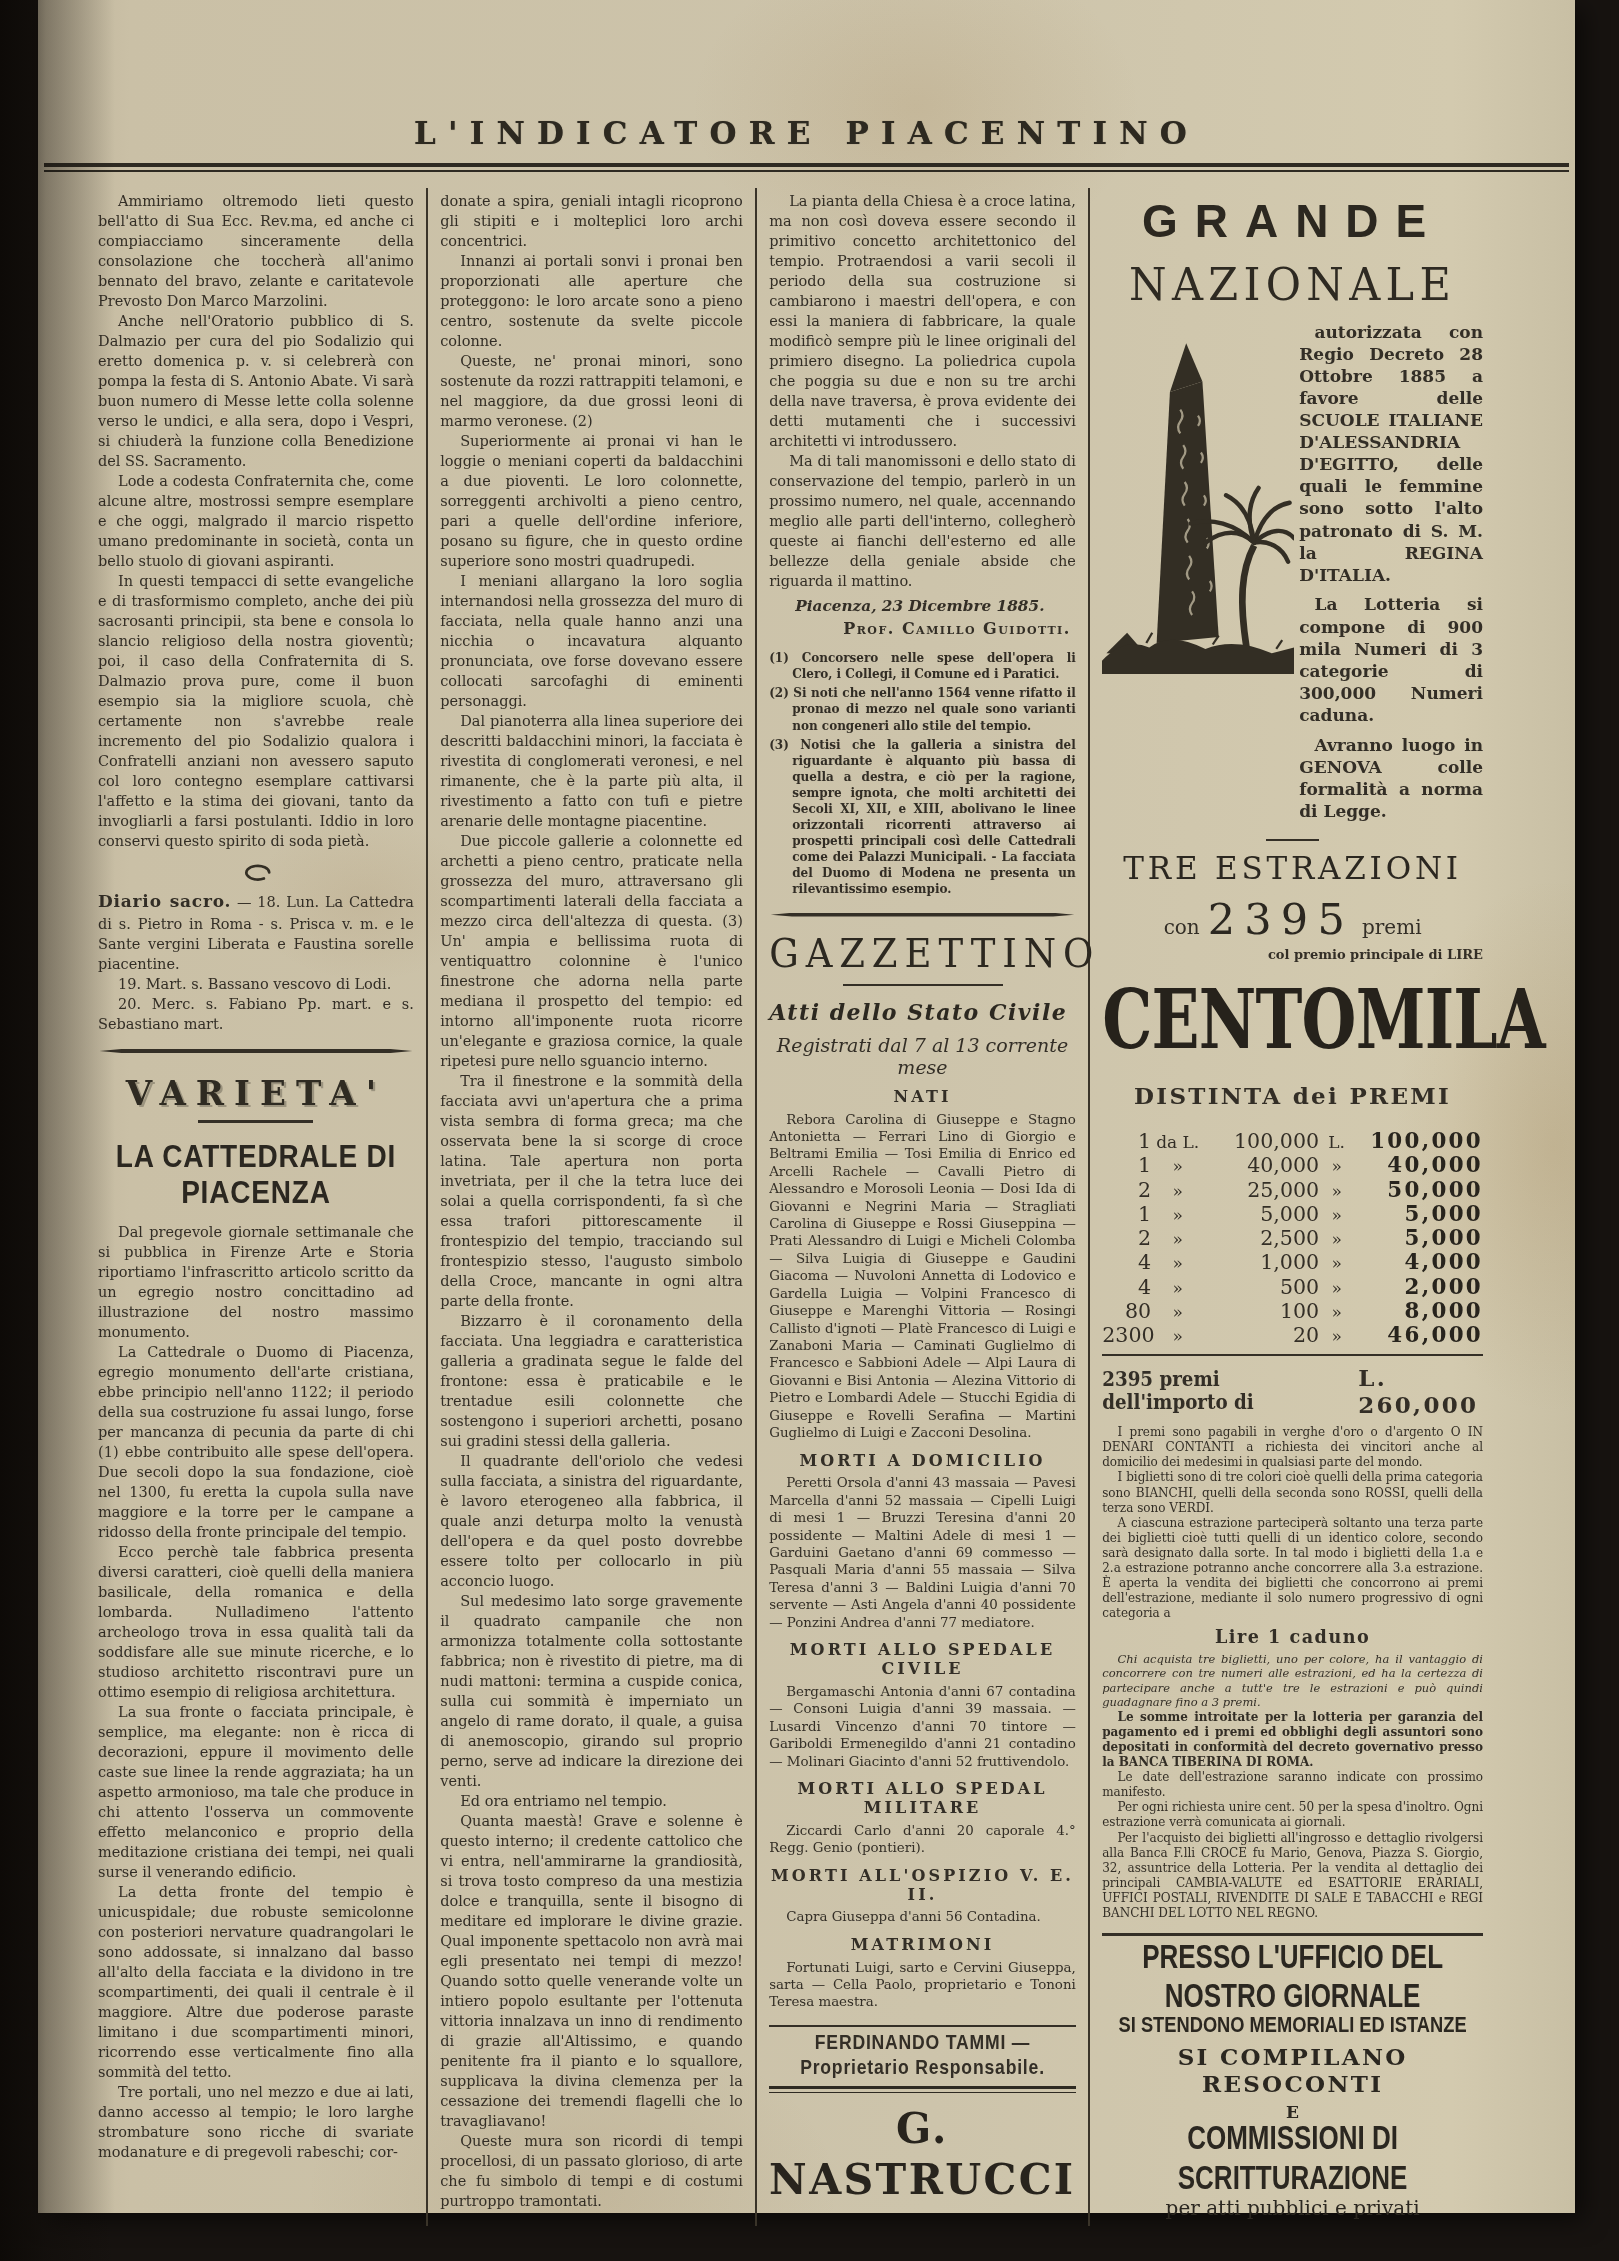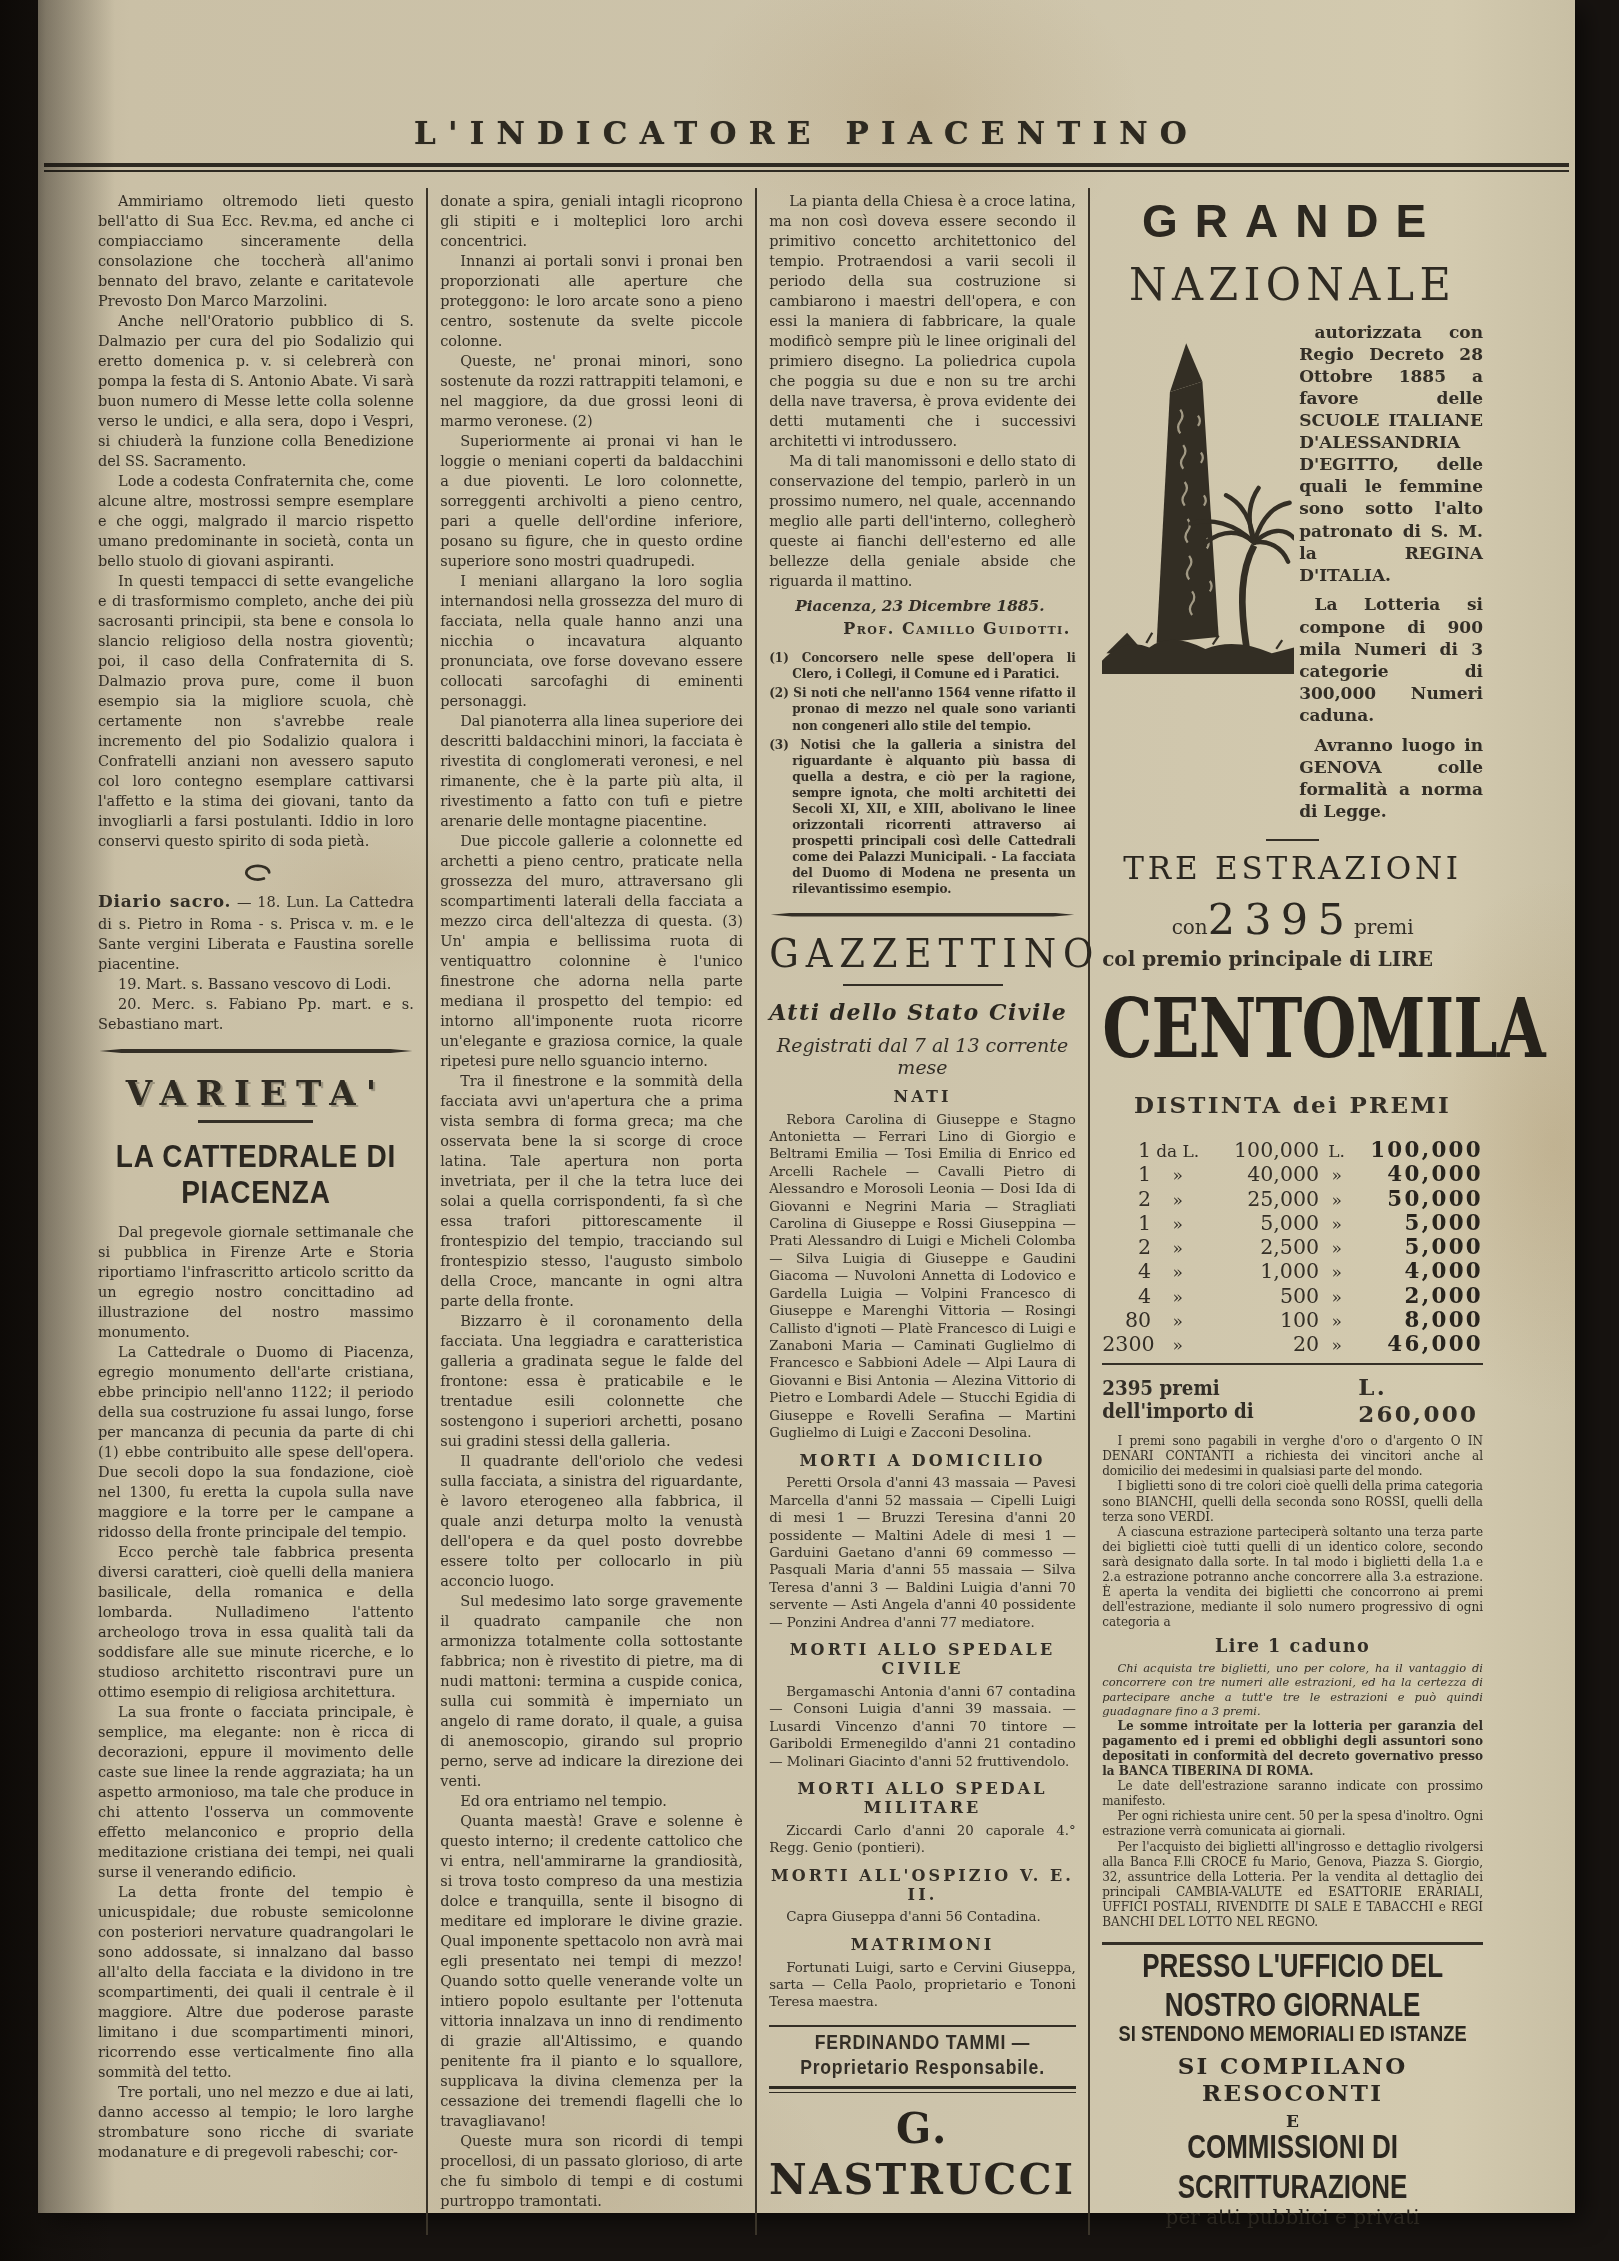--- a/index.html
+++ b/index.html
@@ -78,24 +78,24 @@
     font-size:46px; letter-spacing:17px; color:#2c2820; margin-top:3.1px; }
   .lot-row { display:flex; align-items:center; justify-content:center; gap:10.7px; margin-top:4.6px; }
   .lot-lotteria { font-size:50px; font-weight:700; letter-spacing:4.6px; transform:scaleY(1.18); color:#2a261f; }
   .lot-nazionale { text-align:center; font-size:43px; font-weight:400; letter-spacing:5.3px; color:#2e2a22; margin:10.7px 0 12.2px 0; transform:scaleY(1.05); }
   .lot-top { display:flex; gap:5px; }
   .lot-illustration { flex:0 0 192px; }
   .lot-auth { flex:1; }
   .lot-auth p { font-size:17px; font-weight:700; line-height:1.3; text-align:justify; text-indent:15.3px; margin-bottom:7.6px; hyphens:auto; }
   .dash-rule { width:53px; height:2.3px; background:#342f26; margin:9.2px auto; }
   .lot-estrazioni { text-align:center; font-size:31px; letter-spacing:3.8px; font-weight:400; color:#2b2720; margin-top:4.6px; }
-  .lot-2395-row { display:flex; justify-content:center; align-items:baseline; gap:0; margin:7.6px 0 1.5px 0;text-align:center; }
+  .lot-2395-row { display:flex; justify-content:center; align-items:baseline; gap:8px; margin:7.6px 0 1.5px 0;text-align:center; }
   .lot-con, .lot-premi { font-size:20px; }
   .lot-2395 { font-size:43px; letter-spacing:9.2px; color:#2b2720; }
-  .lot-premio-line { text-align:left; font-size:20px; font-weight:700; margin:3.1px 0 4.6px 0; }
+  .lot-premio-line { text-align:right; font-size:13px; font-weight:700; margin:3.1px 0 4.6px 0; }
   .lot-centomila { text-align:center; font-size:63px; font-weight:700; letter-spacing:-0.8px;
     color:#26221b; transform:scale(1.0,1.32); transform-origin:center; margin:20px 0 26px 0; }
   .lot-distinta { text-align:center; font-size:23px; font-weight:700; letter-spacing:2.3px; margin-bottom:21px; }
   .premi-table { width:100%; }
   .premi-row { display:grid; grid-template-columns:49px 53px 115px 35px 1fr; align-items:baseline; line-height:1.02; margin-bottom:2.3px; }
   .premi-count { text-align:right; font-size:20.6px; }
   .premi-da { text-align:center; font-size:17px; }
   .premi-amount { text-align:right; font-size:20.6px; }
   .premi-l { text-align:center; font-size:17px; }
   .premi-total { text-align:right; font-size:21.4px; font-weight:700; letter-spacing:2.3px; color:#28241d; }

